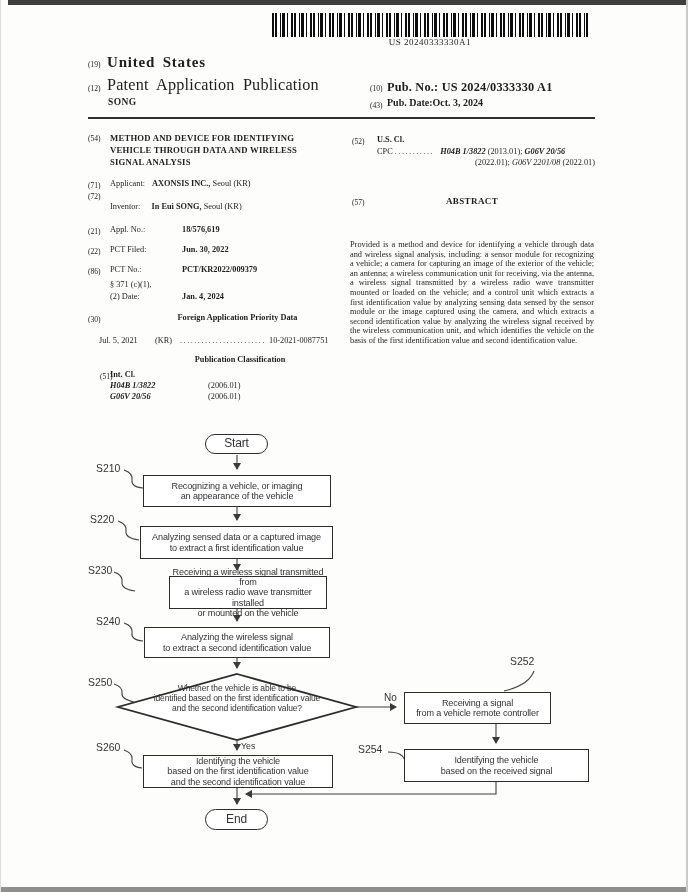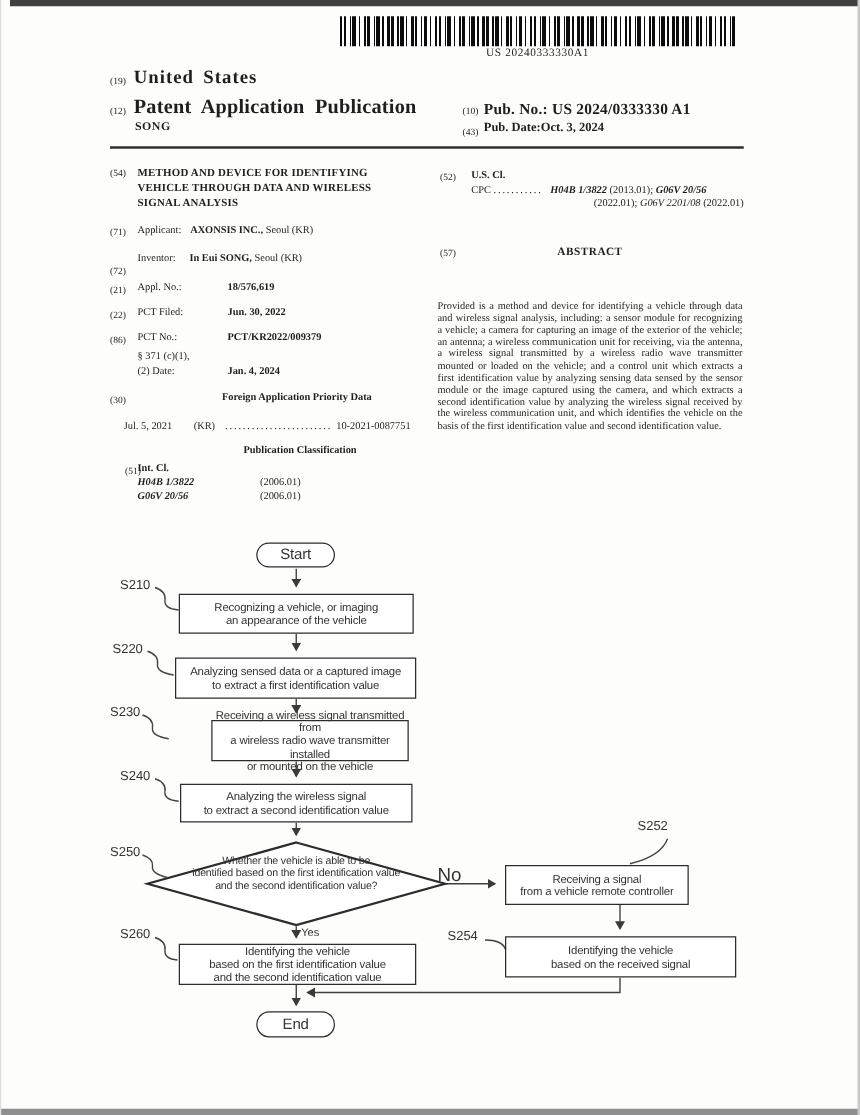--- a/index.html
+++ b/index.html
@@ -16,21 +16,21 @@
   .edge-bottom{position:absolute;bottom:0;left:0;right:0;height:5px;background:#8f8f8f;}
   .edge-right{position:absolute;top:0;right:0;width:2px;height:100%;background:#c9c9c9;}
   .edge-left{position:absolute;top:0;left:0;width:1px;height:100%;background:#dedede;}
 
   
   .barcode{left:272px;top:13px;width:316px;height:24px;background-color:#fff;
     background-image:repeating-linear-gradient(90deg,#0c0c0c 0 2px,#fff 2px 3px,#0c0c0c 3px 5px,#fff 5px 8px,#0c0c0c 8px 9px,#fff 9px 10px,#0c0c0c 10px 13px,#fff 13px 15px,#0c0c0c 15px 16px,#fff 16px 19px);}
   .barcode-label{left:272px;top:37px;width:316px;text-align:center;font-size:9px;letter-spacing:.5px;}
   .num{font-size:7.6px;color:#222;}
   .h-country{left:107px;top:54px;font-size:15px;font-weight:bold;letter-spacing:.8px;word-spacing:3px;}
-  .h-type{left:107px;top:76px;font-size:16.2px;font-weight:bold;letter-spacing:.2px;word-spacing:4px;}
+  .h-type{left:107px;top:76px;font-size:16.2px;font-weight:normal;letter-spacing:.2px;word-spacing:4px;}
   .h-song{left:108px;top:97px;font-size:9.5px;font-weight:bold;letter-spacing:.4px;}
   .h-pubno{left:387px;top:80px;font-size:12.3px;font-weight:bold;letter-spacing:.2px;}
   .h-pubdate{left:387px;top:97px;width:206px;display:flex;justify-content:flex-start;font-size:10px;font-weight:bold;}
   .rule{left:88px;top:117px;width:507px;height:2px;background:#2f2f2f;}
 
   
   .t{font-size:8.3px;line-height:10.5px;}
   .title54{left:110px;top:132px;width:228px;font-size:8.7px;font-weight:bold;line-height:12px;letter-spacing:.2px;}
   .ccenter{text-align:center;}
   .dots{letter-spacing:1.5px;}
@@ -79,21 +79,21 @@
 VEHICLE THROUGH DATA AND WIRELESS
 SIGNAL ANALYSIS</div>
 
   <span class="abs num" style="left:88px;top:181px;">(71)</span>
   <div class="abs t" style="left:110px;top:179px;">
     <span>Applicant:</span>
     <span class="b" style="margin-left:5px;">AXONSIS INC.,</span>
     <span>Seoul (KR)</span>
   </div>
 
-  <span class="abs num" style="left:88px;top:212px;">(72)</span>
+  <span class="abs num" style="left:88px;top:192px;">(72)</span>
   <div class="abs t" style="left:110px;top:202px;">
     <span>Inventor:</span>
     <span class="b" style="margin-left:9px;">In Eui SONG,</span>
     <span>Seoul (KR)</span>
   </div>
 
   <span class="abs num" style="left:88px;top:227px;">(21)</span>
   <span class="abs t" style="left:110px;top:225px;">Appl. No.:</span>
   <span class="abs t b" style="left:182px;top:225px;">18/576,619</span>
 
@@ -197,15 +197,15 @@
   <div class="abs fbox oval" style="left:205px;top:809px;width:63px;height:21px;">End</div>
 
   <span class="abs slabel" style="left:96px;top:463px;">S210</span>
   <span class="abs slabel" style="left:90px;top:514px;">S220</span>
   <span class="abs slabel" style="left:88px;top:565px;">S230</span>
   <span class="abs slabel" style="left:96px;top:616px;">S240</span>
   <span class="abs slabel" style="left:88px;top:677px;">S250</span>
   <span class="abs slabel" style="left:96px;top:742px;">S260</span>
   <span class="abs slabel" style="left:510px;top:656px;">S252</span>
   <span class="abs slabel" style="left:358px;top:744px;">S254</span>
-  <span class="abs branch" style="left:350px;top:692px;font-size:15px;">No</span>
+  <span class="abs branch" style="left:384px;top:692px;font-size:10px;">No</span>
   <span class="abs branch" style="left:241px;top:741px;font-size:8.8px;">Yes</span>
 </div>
 
 </body></html>

